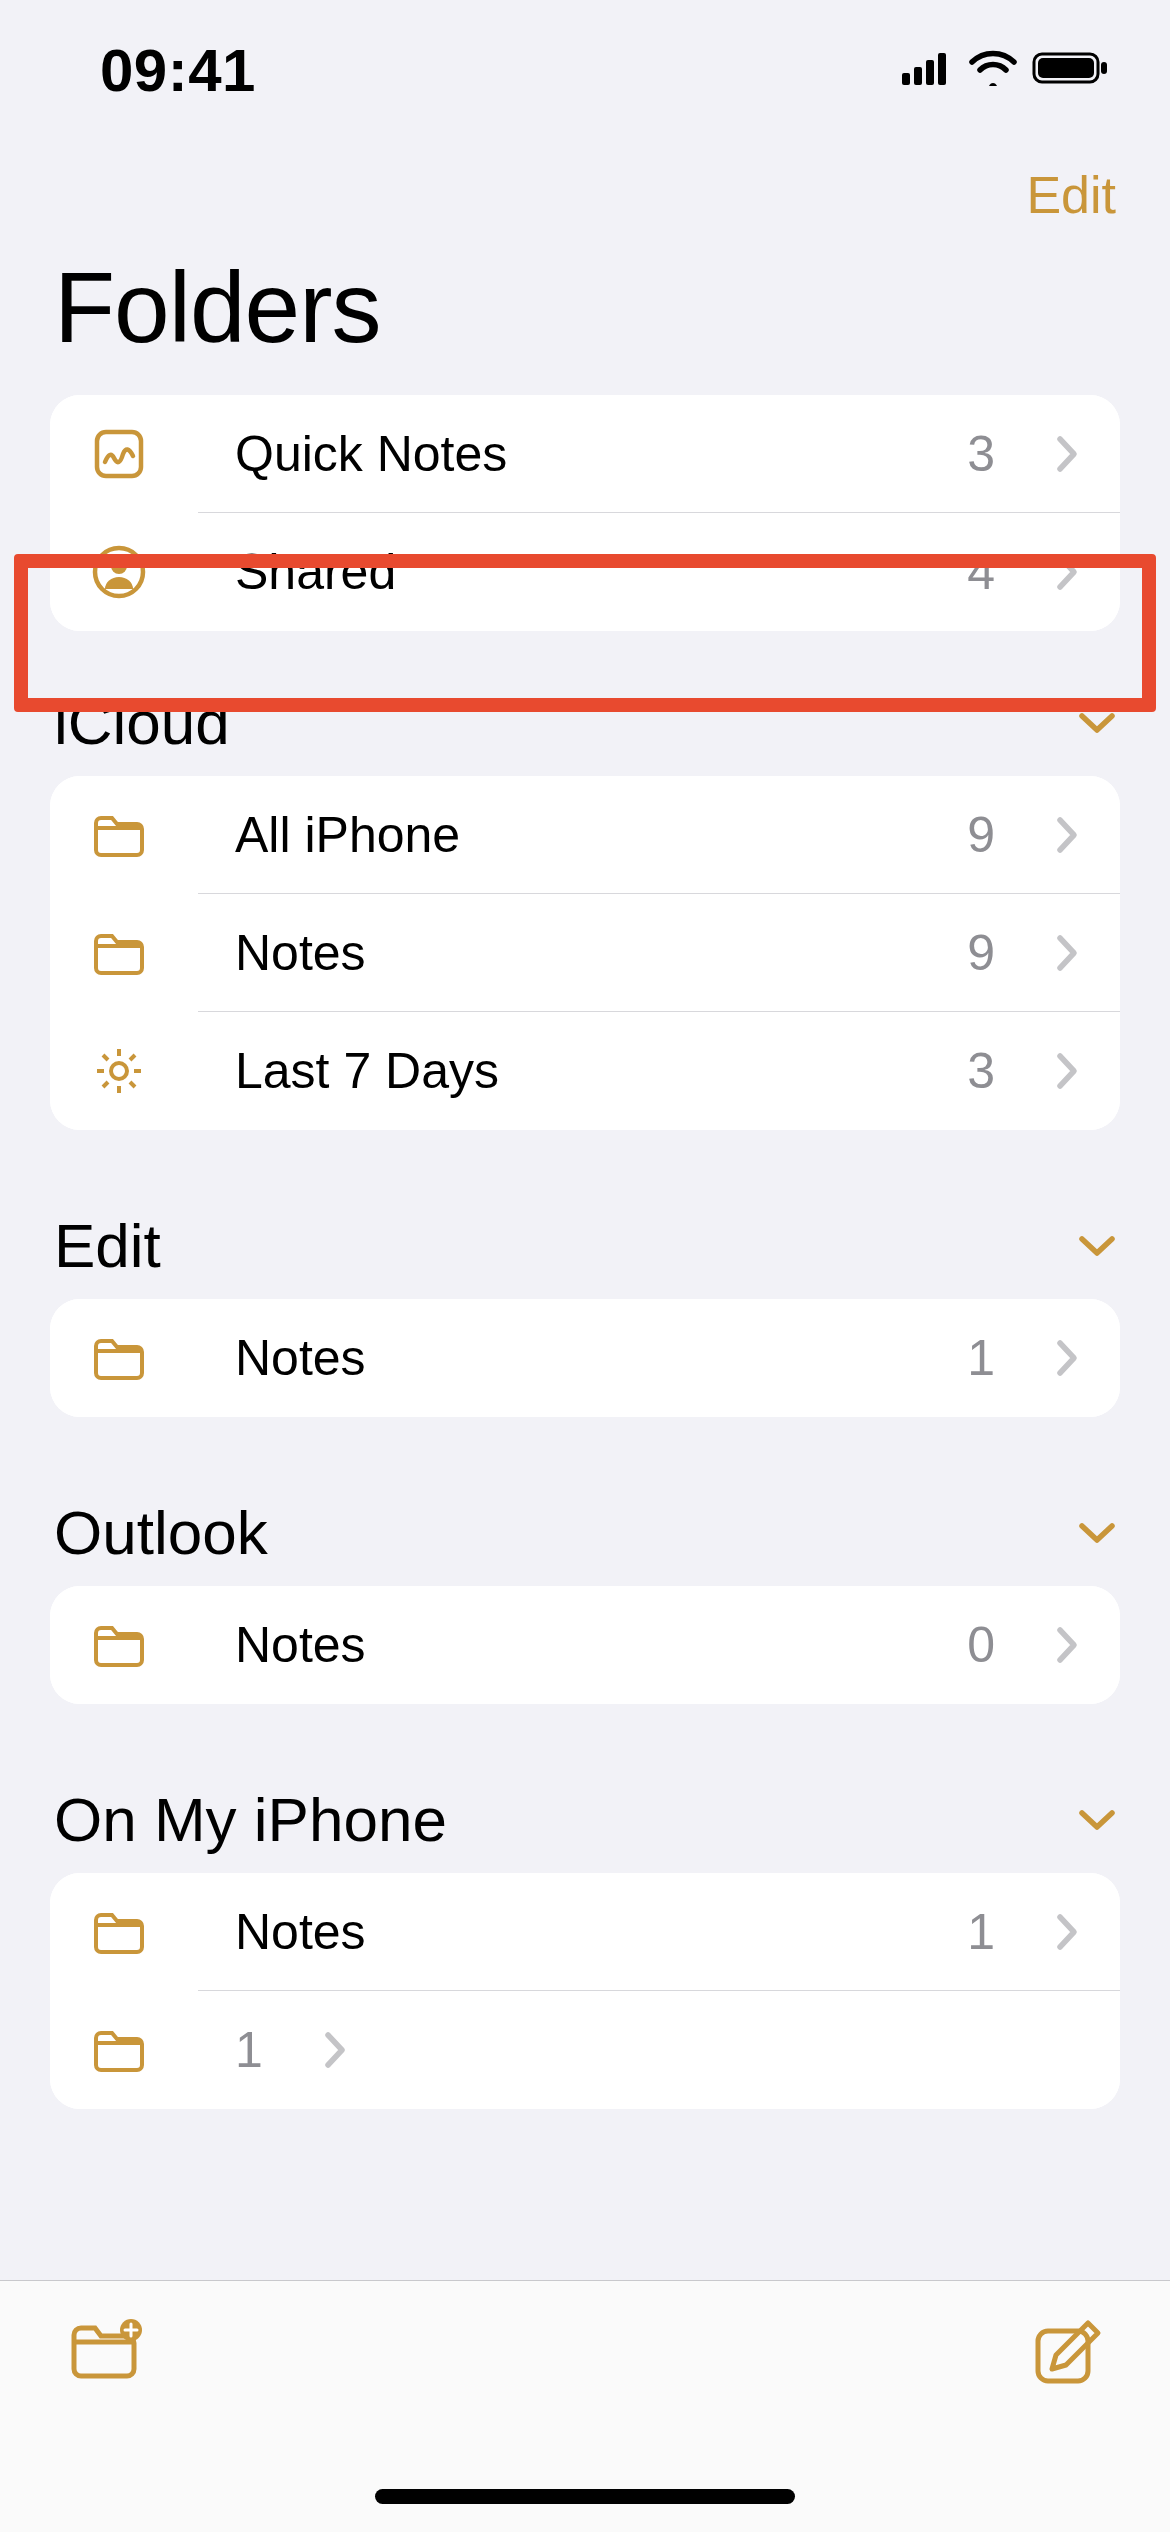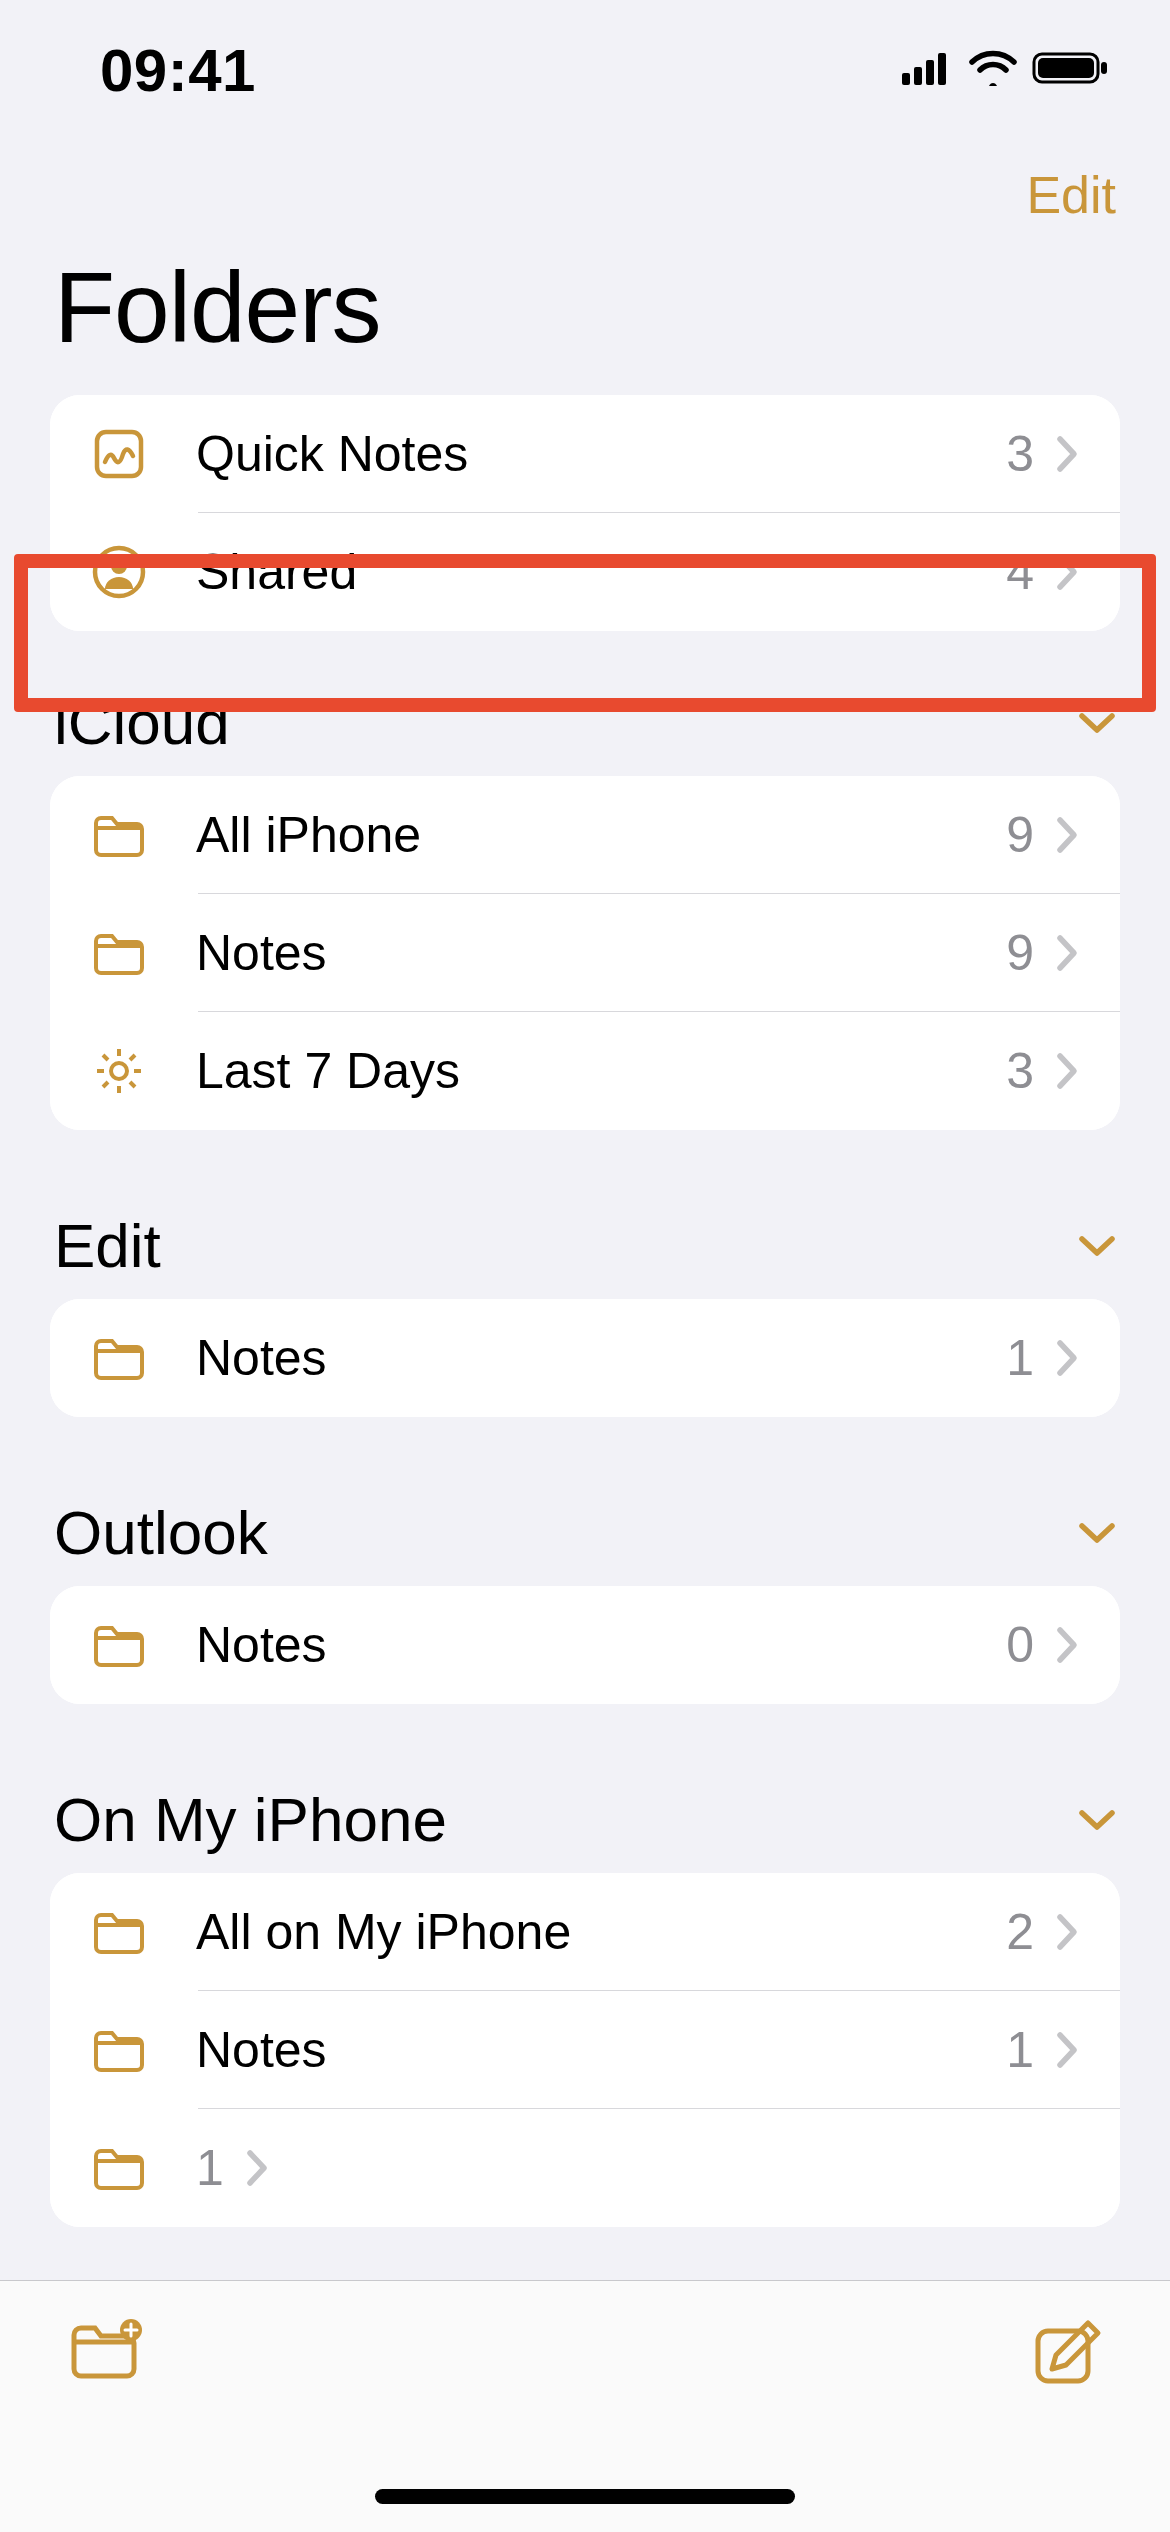--- a/index.html
+++ b/index.html
@@ -63,20 +63,21 @@
     position: relative;
   }
 
   .row {
     display: flex;
     align-items: center;
     height: 118px;
     padding: 0 40px;
     position: relative;
     background: #fff;
+    gap: 39px;
   }
   .group-card .row:first-child { border-top-left-radius: 30px; border-top-right-radius: 30px; }
   .group-card .row:last-child  { border-bottom-left-radius: 30px; border-bottom-right-radius: 30px; }
 
   .row .icon-slot {
     width: 58px;
     height: 58px;
     flex: 0 0 58px;
     display: flex;
     align-items: center;
@@ -343,35 +344,20 @@
       </svg>
   </span>
 </div>
 <div class="group-card" style="margin-bottom:0;">
   <div class="row">
     <span class="icon-slot">
       <svg width="54" height="44" viewBox="0 0 54 44">
           <path d="M4 11 v26 a5 5 0 0 0 5 5 h36 a5 5 0 0 0 5 -5 v-21 a5 5 0 0 0 -5 -5 h-20 l-5 -6 h-11 a5 5 0 0 0 -5 5 z M4 15 h46" fill="none" stroke="#c9963a" stroke-width="4"></path>
         </svg>
     </span>
-    <span class="label">All on My iPhone</span>
-    <span class="count">2</span>
-    <span class="chevron">
-      <svg width="24" height="38" viewBox="0 0 24 38">
-          <path d="M4 4 l14 15 l-14 15" fill="none" stroke="#c4c4c7" stroke-width="5.5" stroke-linecap="round" stroke-linejoin="round"></path>
-        </svg>
-    </span>
-    <div class="row-divider"></div>
-  </div>
-  <div class="row">
-    <span class="icon-slot">
-      <svg width="54" height="44" viewBox="0 0 54 44">
-          <path d="M4 11 v26 a5 5 0 0 0 5 5 h36 a5 5 0 0 0 5 -5 v-21 a5 5 0 0 0 -5 -5 h-20 l-5 -6 h-11 a5 5 0 0 0 -5 5 z M4 15 h46" fill="none" stroke="#c9963a" stroke-width="4"></path>
-        </svg>
-    </span>
     <span class="label">Notes</span>
     <span class="count">1</span>
     <span class="chevron">
       <svg width="24" height="38" viewBox="0 0 24 38">
           <path d="M4 4 l14 15 l-14 15" fill="none" stroke="#c4c4c7" stroke-width="5.5" stroke-linecap="round" stroke-linejoin="round"></path>
         </svg>
     </span>
     <div class="row-divider"></div>
   </div>
   <div class="row">

